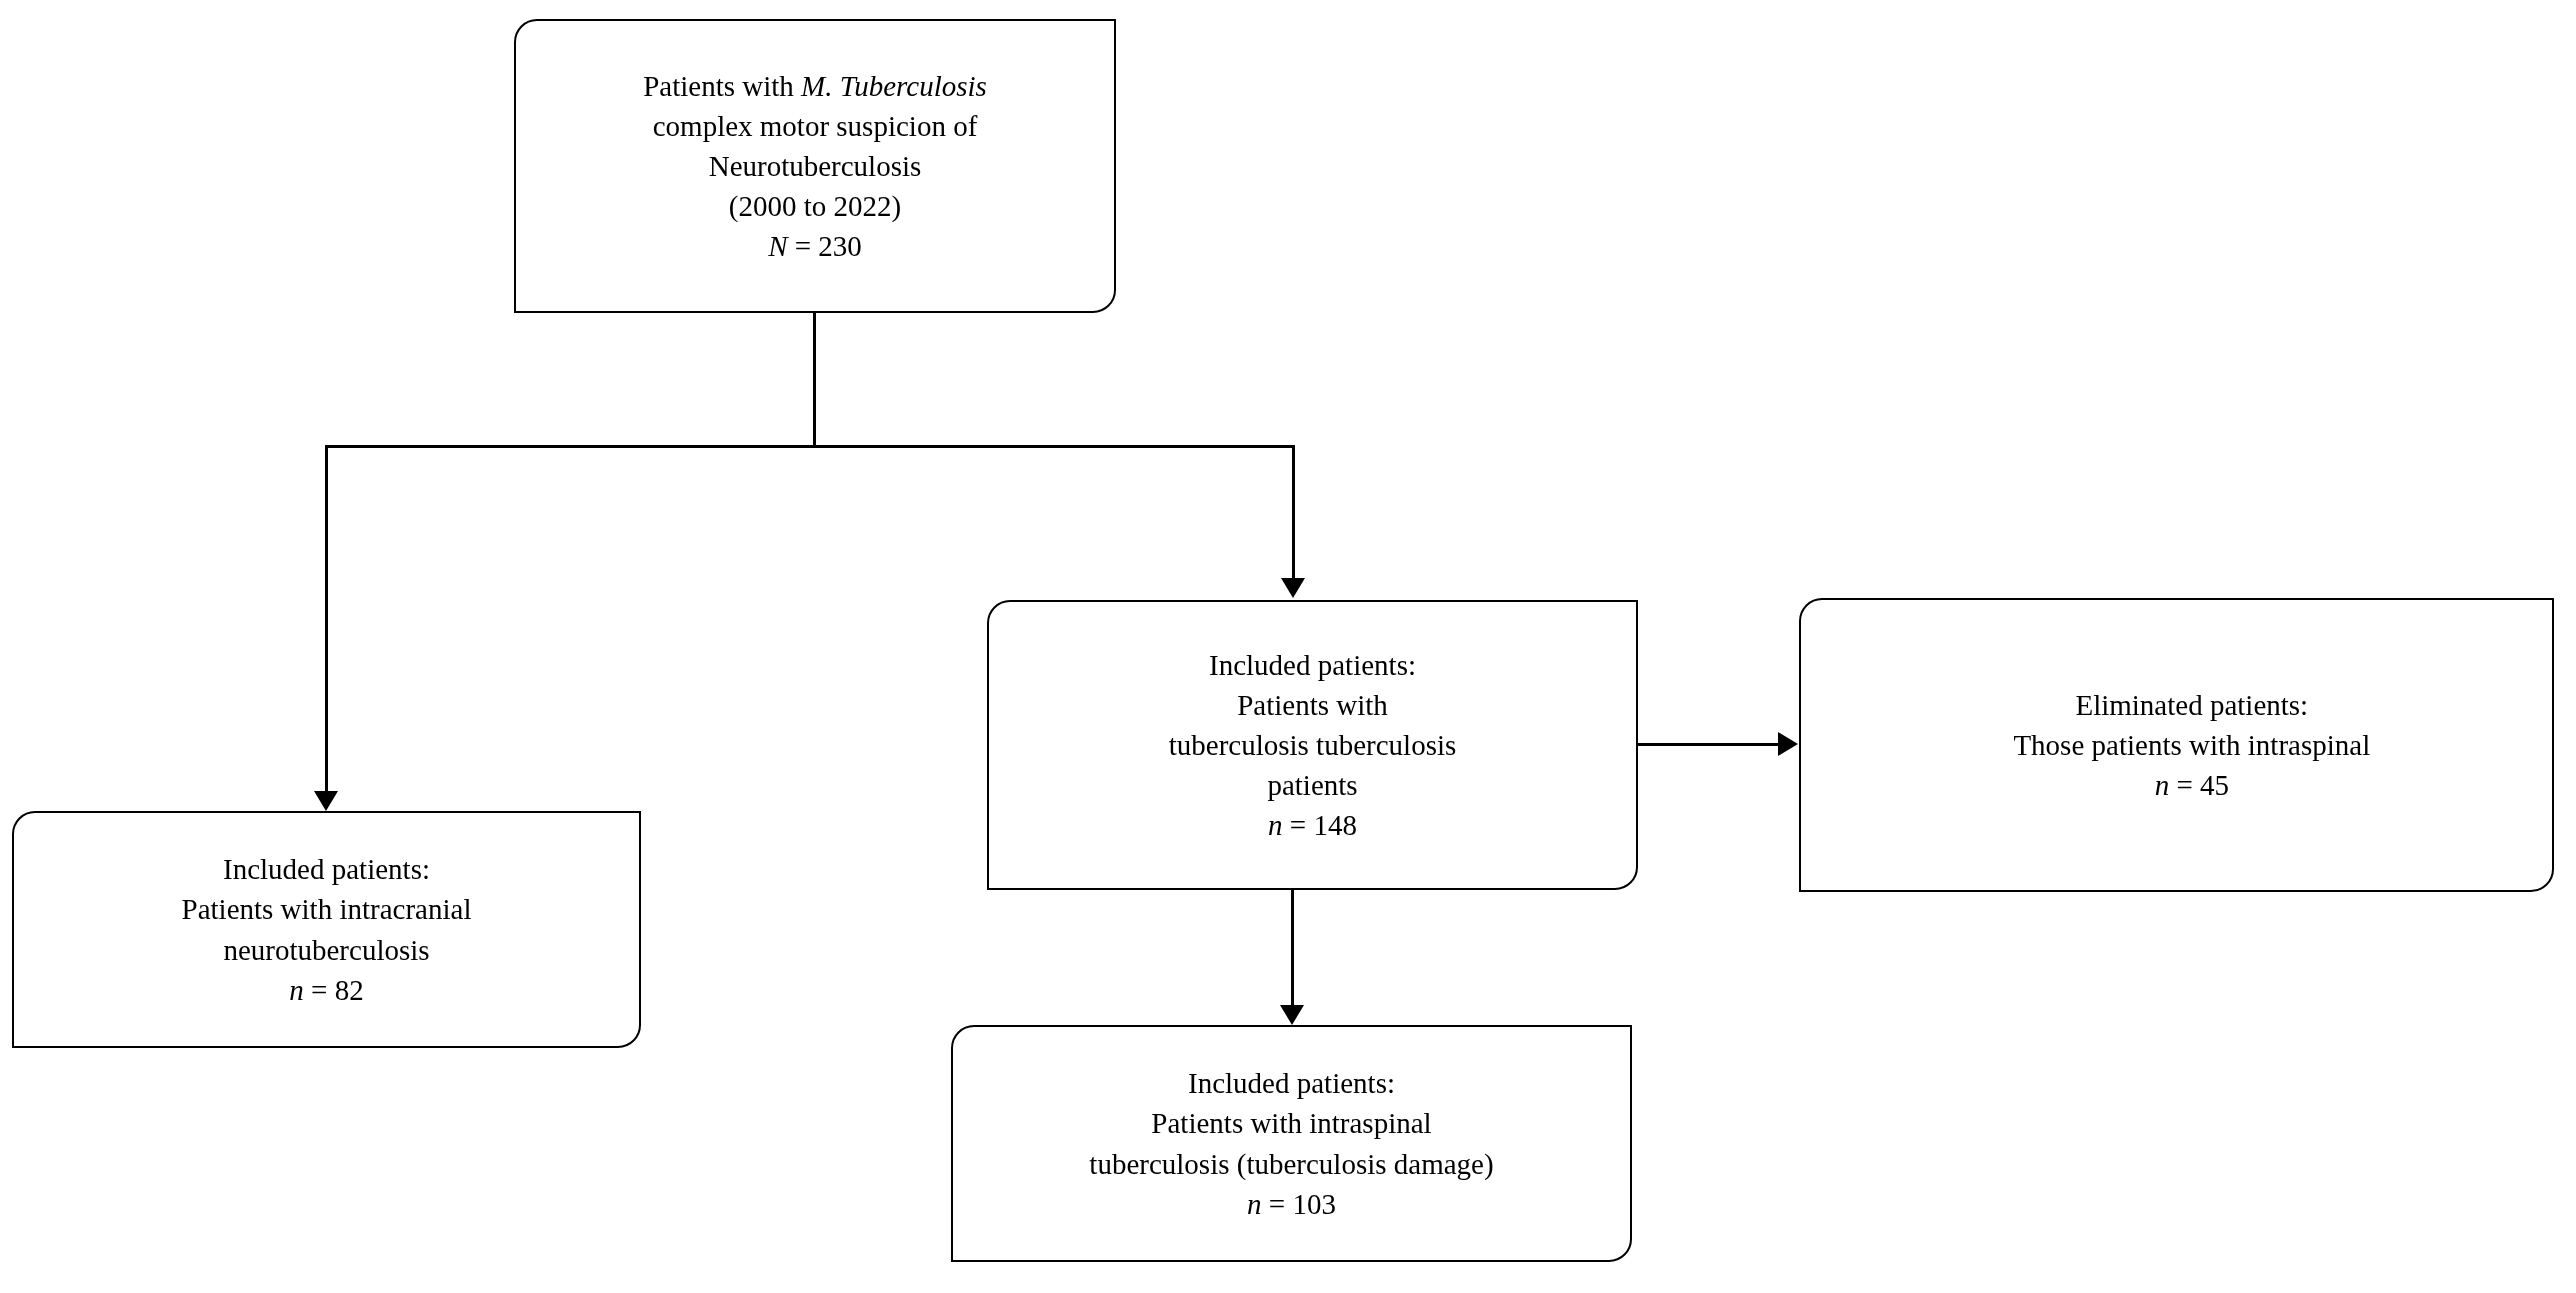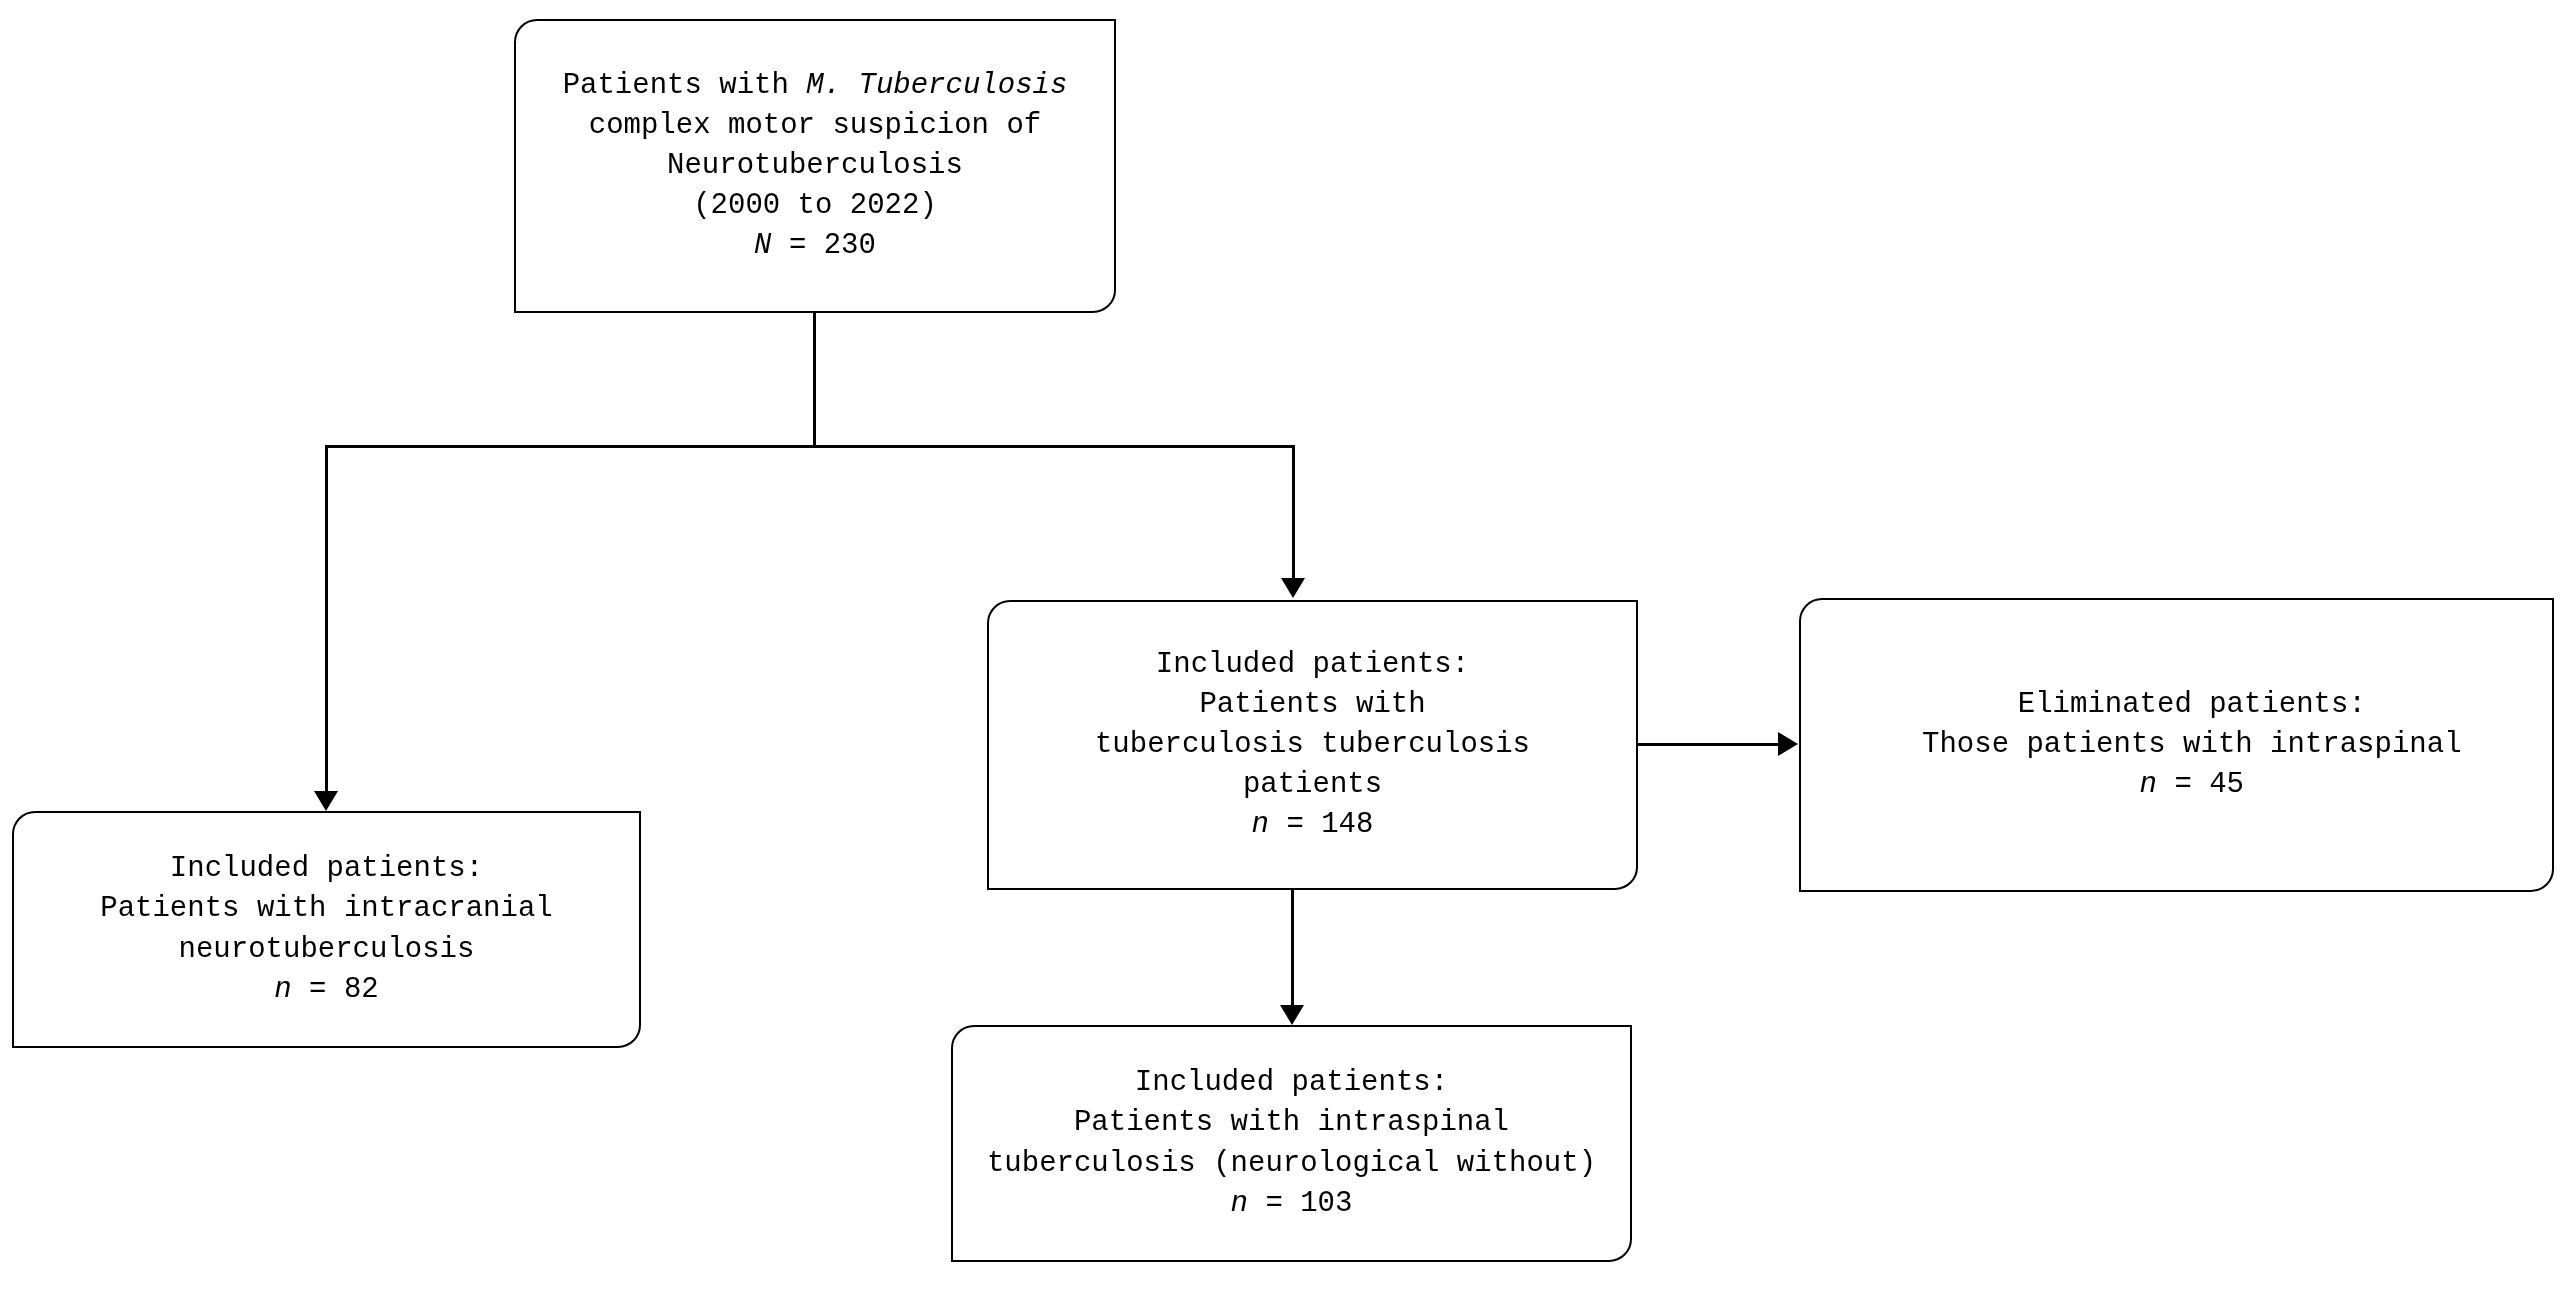--- a/index.html
+++ b/index.html
@@ -7,21 +7,21 @@
     margin: 0;
     padding: 0;
     background: #ffffff;
   }
   #canvas {
     position: relative;
     width: 2576px;
     height: 1270px;
     background: #ffffff;
     overflow: hidden;
-    font-family: Liberation Mono, monospace;
+    font-family: Liberation Serif, serif;
   }
 
   
   .flow-box {
     position: absolute;
     box-sizing: border-box;
     border: 2.7px solid #000000;
     background: #ffffff;
     
     border-radius: 23px 0 23px 0;
@@ -117,18 +117,18 @@
     <span class="line">Those patients with intraspinal</span>
     <span class="line"><em>n</em><span> = 45</span></span>
   </div>
 
   <div class="conn-v" style="left:1291px; top:888px; height:120px;"></div>
   <div class="arrow-down" style="left:1280px; top:1005px;"></div>
 
   <div class="flow-box" style="left:951px; top:1025px; width:681px; height:237px;">
     <span class="line">Included patients:</span>
     <span class="line">Patients with intraspinal</span>
-    <span class="line">tuberculosis (neurological without)</span>
+    <span class="line">tuberculosis (tuberculosis damage)</span>
     <span class="line"><em>n</em><span> = 103</span></span>
   </div>
 
 </div>
 
 
 </body></html>

